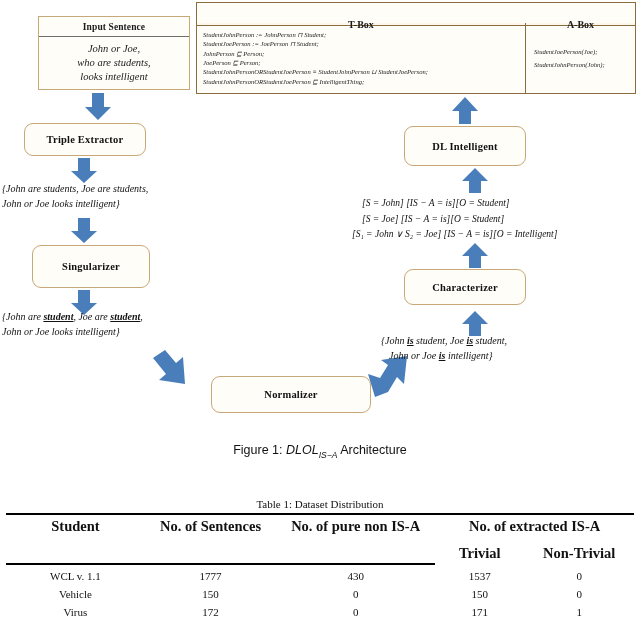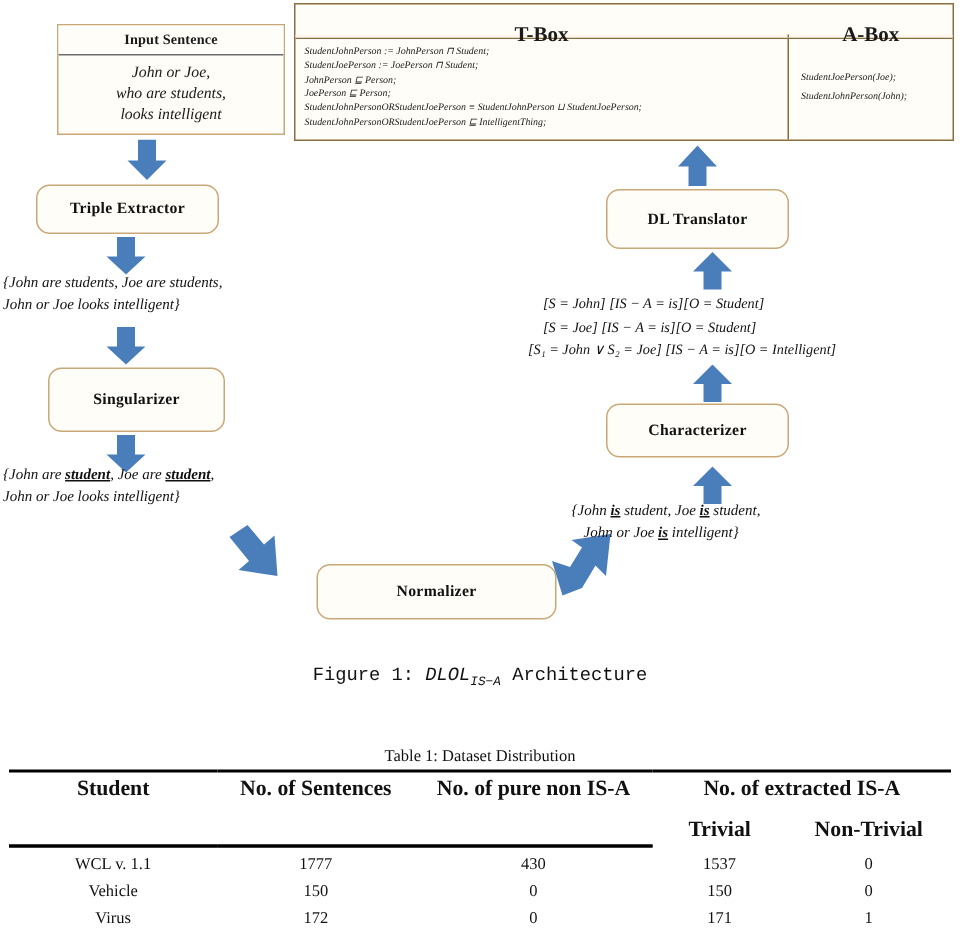--- a/index.html
+++ b/index.html
@@ -52,21 +52,21 @@
   }
   #kb-table .kb-head{
     display:flex; height:23px; border-bottom:1.4px solid #8a6d3f;
   }
   #kb-table .kb-body{ display:flex; flex:1; }
   .kb-col-t{ width:329px; border-right:1.4px solid #8a6d3f; }
   .kb-col-a{ flex:1; }
   #kb-table .kb-head .kb-col-t,
   #kb-table .kb-head .kb-col-a{
     display:flex; align-items:center; justify-content:center;
-    font-weight:bold; font-size:14px; background:#fdf7ec;margin-top:20px;
+    font-weight:bold; font-size:10px; background:#fdf7ec;margin-top:20px;
   }
   .kb-lines{
     padding:4px 5px 0 6px;
     font-style:italic; font-size:6.6px; line-height:1.42;
     font-family:"Liberation Serif", serif; white-space:nowrap;
   }
   .kb-lines.abox{
     padding-top:20px; padding-left:8px; font-size:6.6px; line-height:1.9;
   }
 
@@ -94,21 +94,21 @@
   }
 
   
   .arrow{ position:absolute; }
   .arrow svg{ display:block; }
 
   
   #figure-caption{
     position:absolute; left:0; top:443px; width:640px;
     text-align:center; font-size:12.5px;
-    font-family:Liberation Mono, monospace; color:#111;
+    font-family:Liberation Sans, sans-serif; color:#111;
   }
   #figure-caption i{ font-style:italic; }
   #figure-caption sub{ font-size:8.5px; }
 
   
   #table-caption{
     position:absolute; left:0; top:498px; width:640px;
     text-align:center; font-size:11px; color:#111;
   }
   #dataset-table{
@@ -255,21 +255,21 @@
   <div>[S₁ = John ∨ S₂ = Joe] [IS − A = is][O = Intelligent]</div>
 </div>
 
 <div class="arrow" style="left:461px; top:168px; width:28px; height:26px;">
   <svg width="28" height="26" viewBox="0 0 28 26">
     <polygon points="14,0 27,13 20,13 20,25 8,25 8,13 1,13" fill="#4a7ebb"></polygon>
   </svg>
 </div>
 
 <div class="proc-box" style="left:404px; top:126px; width:122px; height:40px;">
-  <span>DL Translator</span>
+  <span>DL Intelligent</span>
 </div>
 
 <div class="arrow" style="left:451px; top:97px; width:28px; height:28px;">
   <svg width="28" height="28" viewBox="0 0 28 28">
     <polygon points="14,0 27,14 20,14 20,27 8,27 8,14 1,14" fill="#4a7ebb"></polygon>
   </svg>
 </div>
 
 <div id="figure-caption">
   <span>Figure 1:</span>

